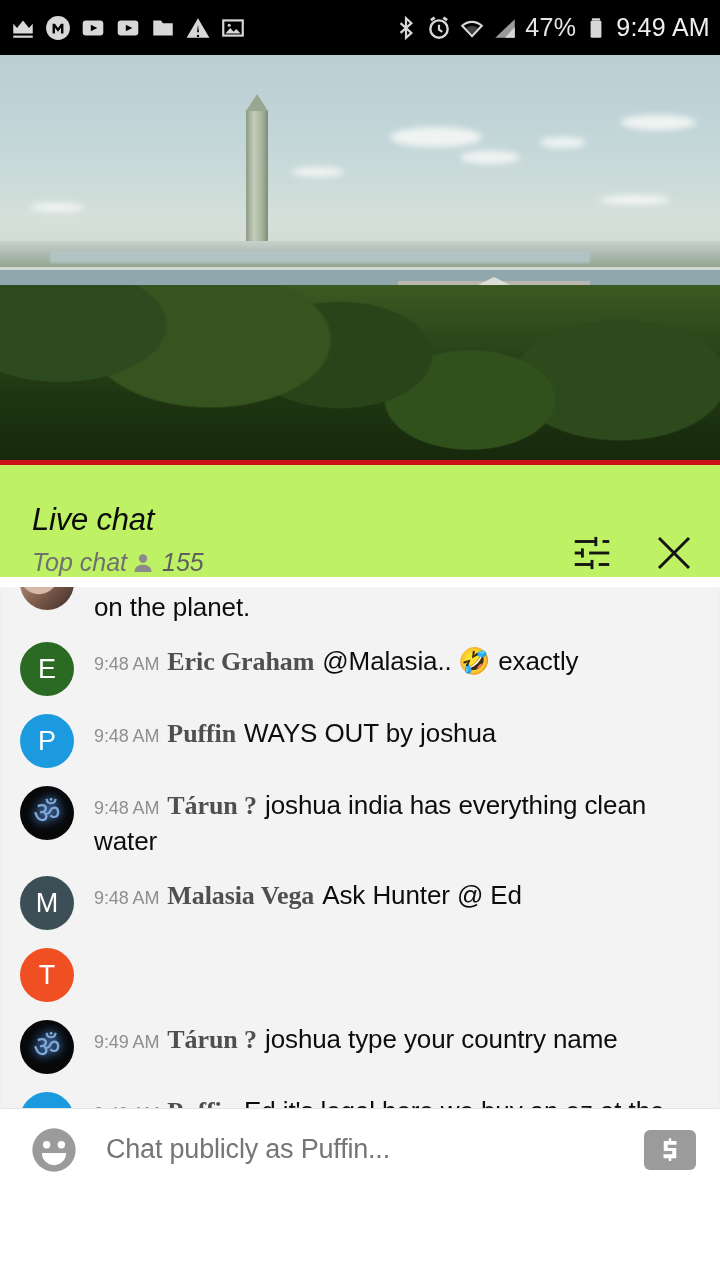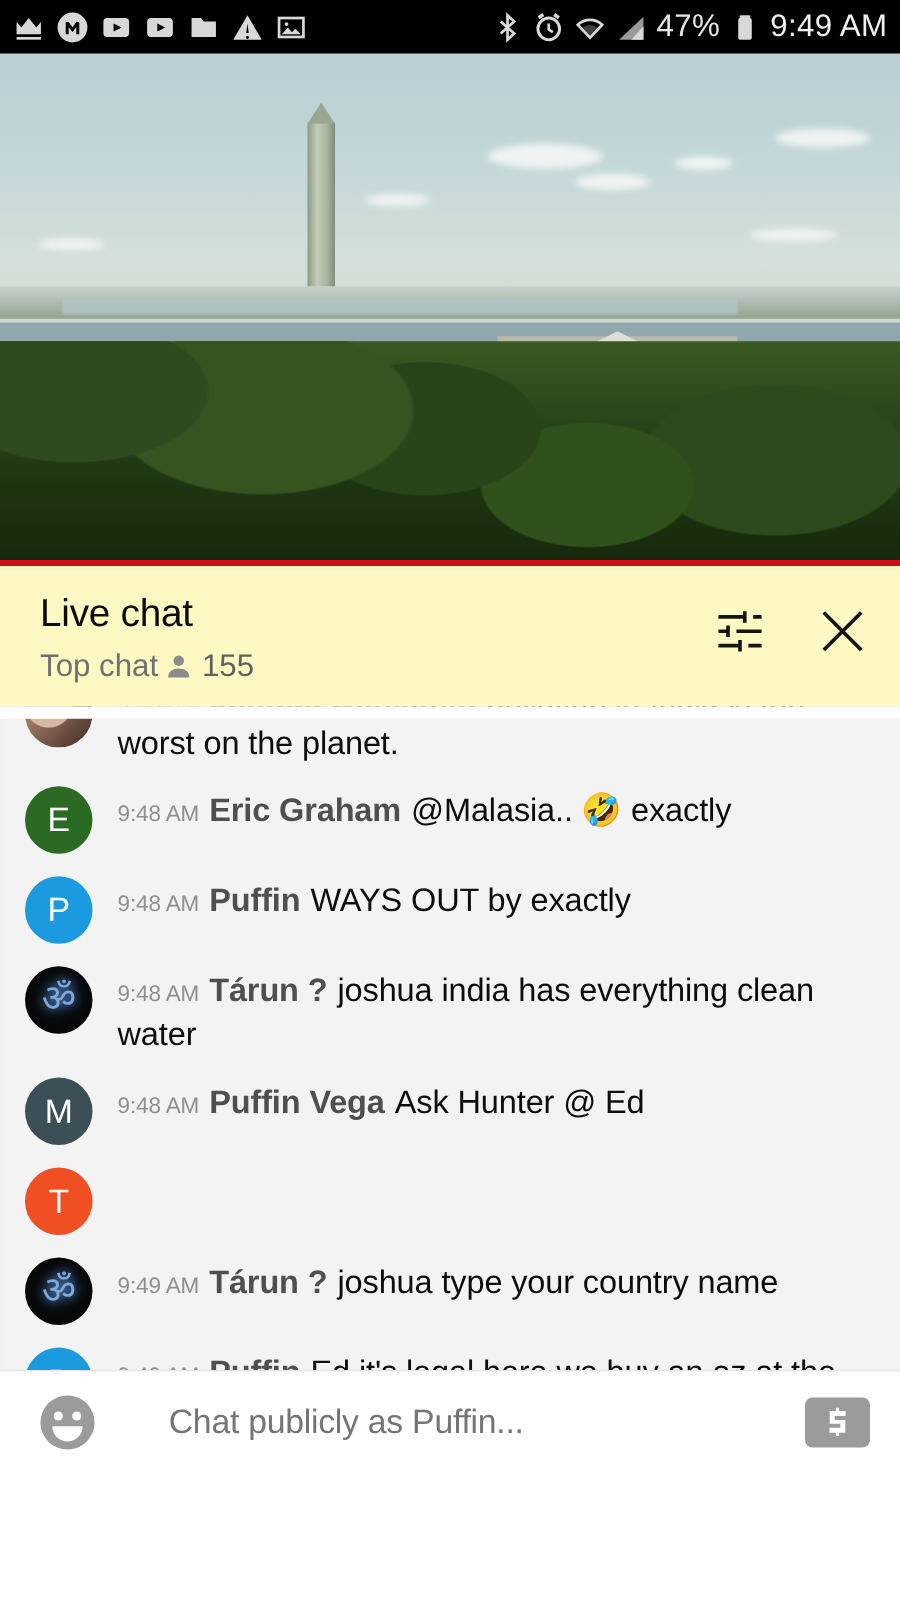--- a/index.html
+++ b/index.html
@@ -6,21 +6,21 @@
   html,body {
     width:720px; height:1280px;
     font-family:"Liberation Sans", sans-serif;
     background:#ffffff;
     overflow:hidden;
   }
   #screen { position:relative; width:720px; height:1280px; overflow:hidden; }
 
   
   .statusbar{
-    height:43px; background:#000; display:flex; align-items:center;
+    height:55px; background:#000; display:flex; align-items:center;
     padding:0 10px; color:#d8d8d8;
   }
   .sb-left{ display:flex; align-items:center; gap:9px; }
   .sb-right{ margin-left:auto; display:flex; align-items:center; gap:7px; }
   .sb-ico{ width:26px; height:26px; display:block; }
   .sb-time{ font-size:25px; color:#f0f0f0; letter-spacing:.3px; }
   .sb-pct{ font-size:25px; color:#e6e6e6; letter-spacing:.3px; }
 
   
   .video{ position:relative; width:720px; height:410px; overflow:hidden; background:#8fa7ad; }
@@ -81,22 +81,22 @@
       radial-gradient(ellipse 120px 70px at 470px 115px, #30501c 0 70%, transparent 72%),
       radial-gradient(ellipse 150px 85px at 620px 95px, #2c4a1c 0 70%, transparent 72%),
       linear-gradient(#3a5a22 0%, #1f3612 60%, #16280c 100%);
   }
   .progress{
     position:absolute; left:0; right:0; bottom:0; height:5px; background:#cc1017;
   }
 
   
   .chat-header{
-    position:relative; height:112px; background:#fef9c3; padding:22px 22px 0 32px;
-    display:flex; align-items:flex-start;
+    position:relative; height:112px; background:#bef264; padding:22px 22px 0 32px;
+    display:flex; align-items:flex-end;font-style:italic;
   }
   .ch-titles{ flex:1; }
   .ch-title{ font-size:31px; color:#0b0b0b; line-height:1.05; letter-spacing:-.2px; }
   .ch-sub{ display:flex; align-items:center; margin-top:11px; gap:4px; }
   .ch-sub-text{ font-size:25px; color:#707070; }
   .ch-count{ display:flex; align-items:center; gap:7px; }
   .ch-count-num{ font-size:25px; color:#5f5f5f; }
   .ch-actions{ display:flex; align-items:center; gap:34px; padding-top:6px; }
   .icon-btn{ width:48px; height:48px; display:flex; align-items:center; justify-content:center; cursor:pointer; }
 
@@ -121,32 +121,31 @@
   .av-om .om{
     font-size:30px; color:#7fa8d8; text-shadow:0 0 8px #5d8fd6, 0 0 14px #2e63ad;
     line-height:1;
   }
   .msg-body{
     margin-left:20px; font-size:26px; line-height:1.33; color:#0d0d0d;
     padding-top:4px; letter-spacing:-.1px;
   }
   .msg.first .msg-body{ padding-top:0; }
   .t-time{ color:#8f8f8f; font-size:18px; margin-right:8px; }
-  .t-author{ color:#4f4f4f; font-weight:bold; margin-right:8px; }
+  .t-author{ color:#4f4f4f; font-weight:bold; margin-right:8px;font-family:Liberation Serif, serif; }
   .t-text{ color:#0d0d0d; }
   .clip-top{
     position:absolute; left:0; right:0; top:0; height:10px; background:#fff; z-index:5;
   }
 
   
   .inputbar{
     position:relative; height:82px; background:#fff;
     display:flex; align-items:center; padding:0 24px 0 28px;
     border-top:1px solid #e4e4e4;
-    gap:29px;
   }
   .emoji-ic{ width:52px; height:52px; flex:none; }
   .chat-field{
     flex:1; margin-left:26px; font-size:27px; color:#9a9a9a; letter-spacing:-.2px;
     background:transparent; border:none; outline:none;
     font-family:"Liberation Sans", sans-serif;
   }
   .superchat{
     width:52px; height:40px; border-radius:6px; background:#9b9b9b;
     display:flex; align-items:center; justify-content:center; flex:none; margin-left:12px;
@@ -292,31 +291,31 @@
       <div class="msg first">
         <div class="avatar av-photo"></div>
         <div class="msg-body"><span class="t-time">9:48 AM</span><span class="t-author">Joshua Benjamin</span><span class="t-text">pollution in India is the worst on the planet.</span></div>
       </div>
       <div class="msg">
         <div class="avatar" style="background: rgb(43, 106, 34);">E</div>
         <div class="msg-body"><span class="t-time">9:48 AM</span><span class="t-author">Eric Graham</span><span class="t-text">@Malasia.. 🤣 exactly</span></div>
       </div>
       <div class="msg">
         <div class="avatar" style="background: rgb(28, 154, 224);">P</div>
-        <div class="msg-body"><span class="t-time">9:48 AM</span><span class="t-author">Puffin</span><span class="t-text">WAYS OUT by exactly</span></div>
+        <div class="msg-body"><span class="t-time">9:48 AM</span><span class="t-author">Puffin</span><span class="t-text">WAYS OUT by joshua</span></div>
       </div>
       <div class="msg">
         <div class="avatar av-om">
           <span class="om">ॐ</span>
         </div>
         <div class="msg-body"><span class="t-time">9:48 AM</span><span class="t-author">Tárun ?</span><span class="t-text">joshua india has everything clean water</span></div>
       </div>
       <div class="msg">
         <div class="avatar" style="background: rgb(61, 79, 86);">M</div>
-        <div class="msg-body"><span class="t-time">9:48 AM</span><span class="t-author">Puffin Vega</span><span class="t-text">Ask Hunter @ Ed</span></div>
+        <div class="msg-body"><span class="t-time">9:48 AM</span><span class="t-author">Malasia Vega</span><span class="t-text">Ask Hunter @ Ed</span></div>
       </div>
       <div class="msg">
         <div class="avatar" style="background: rgb(240, 78, 35);">T</div>
       </div>
       <div class="msg">
         <div class="avatar av-om">
           <span class="om">ॐ</span>
         </div>
         <div class="msg-body"><span class="t-time">9:49 AM</span><span class="t-author">Tárun ?</span><span class="t-text">joshua type your country name</span></div>
       </div>

